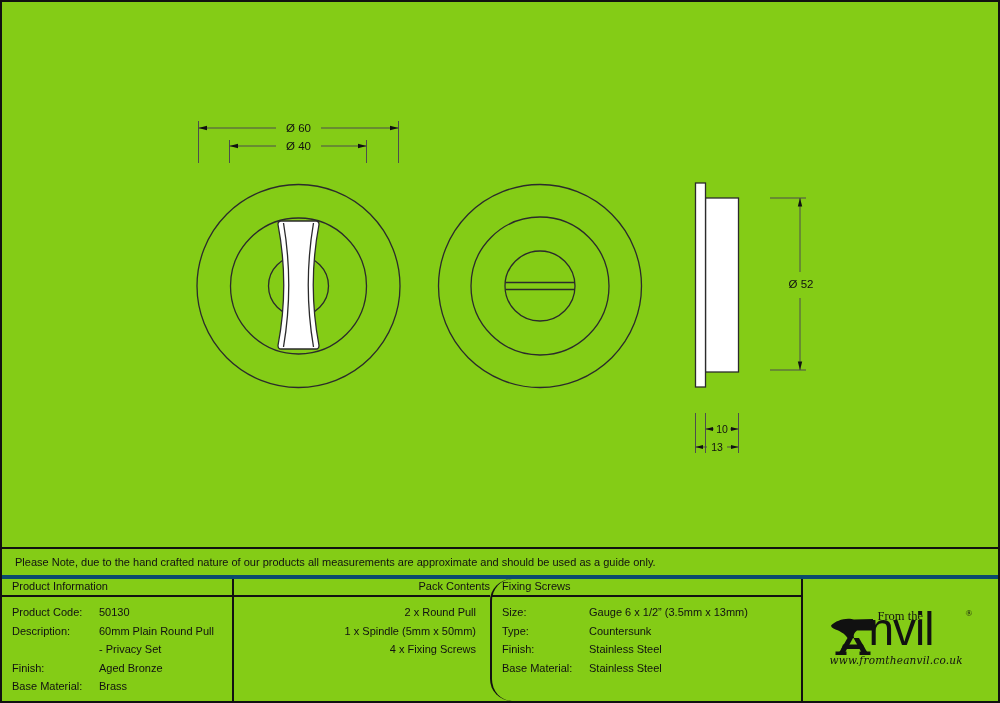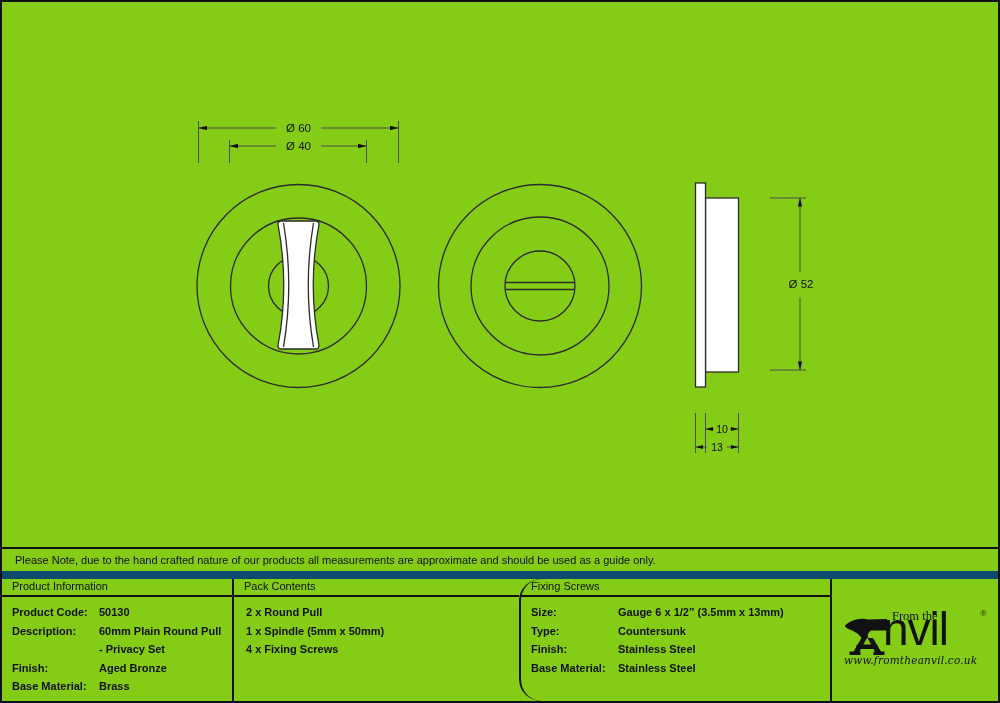--- a/index.html
+++ b/index.html
@@ -10,42 +10,42 @@
     border:2px solid #111;
     background:#84cc16;
     font-family:"Liberation Sans",sans-serif;
     color:#111;
     overflow:hidden;
   }
   .drawing{position:absolute;left:0;top:0;}
   .note-bar{
     position:absolute;left:0;top:545px;width:996px;height:32px;
     box-sizing:border-box;
-    border-top:2px solid #111;border-bottom:8px solid #0c4a6e;
+    border-top:2px solid #111;border-bottom:4px solid #0c4a6e;
     display:flex;align-items:center;
     padding-left:13px;
     font-size:11px;
   }
   .info-table{
     position:absolute;left:0;top:577px;width:996px;height:122px;
     display:flex;
   }
   .col{position:relative;box-sizing:border-box;height:122px;}
   .col + .col{border-left:2px solid #111;}
   .col-product{width:230px;}
-  .col-pack{width:287px;}
+  .col-pack{width:258px;text-align:right;}
   .col-fixing{width:311px;border-radius:22px;}
   .col-logo{flex:1;display:flex;align-items:center;justify-content:center;}
   .col-header{
     height:18px;box-sizing:border-box;
     border-bottom:2px solid #111;
     font-size:11px;line-height:15px;
     padding-left:10px;
   }
-  .col-body{padding:6px 5px 0 10px;font-size:11px;font-weight:bold;}
+  .col-body{padding:6px 14px 0 10px;font-size:11px;}
   .kv-row{display:flex;line-height:18.5px;}
   .kv-label{width:87px;flex:none;}
   .kv-value{flex:1;}
   .pc-item{line-height:18.5px;padding-left:2px;}
   
   .logo{position:relative;width:152px;height:64px;margin-left:10px;}
   .anvil-svg{position:absolute;left:0;top:9px;width:44px;height:40px;}
   .logo-tagline{
     position:absolute;left:48px;top:1px;
     font-family:Liberation Serif, serif;font-size:12.5px;color:#111;

